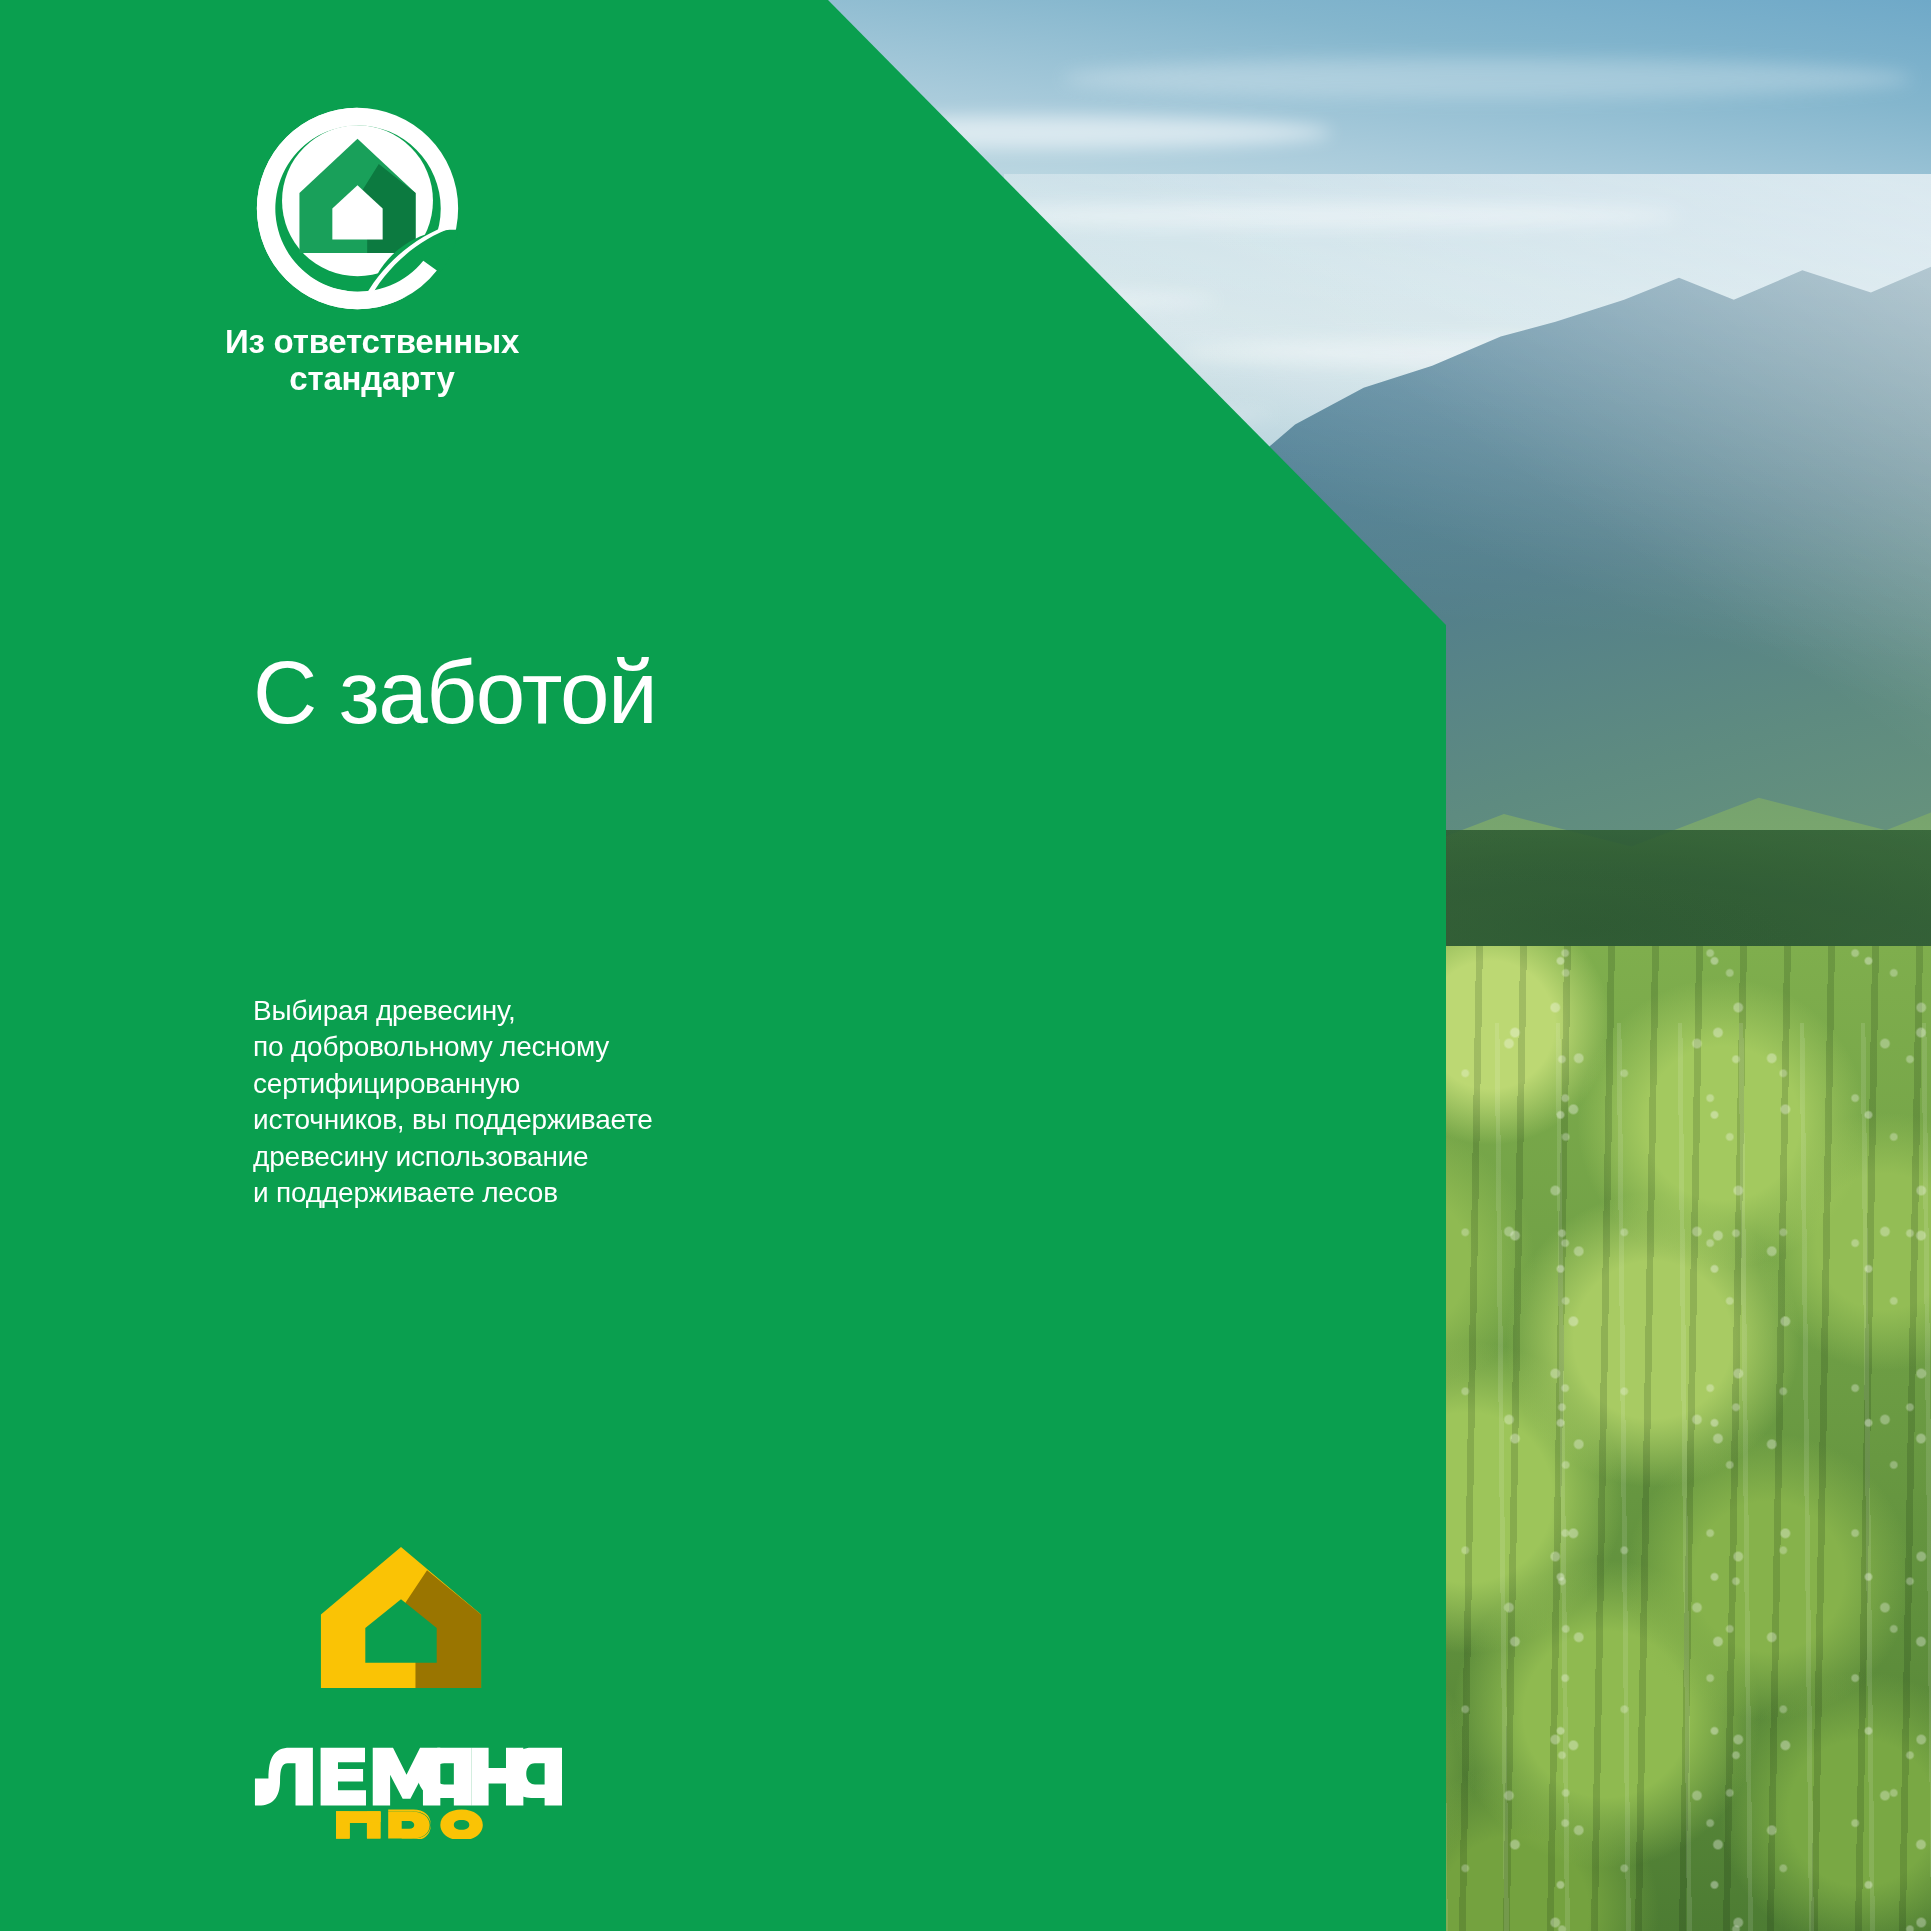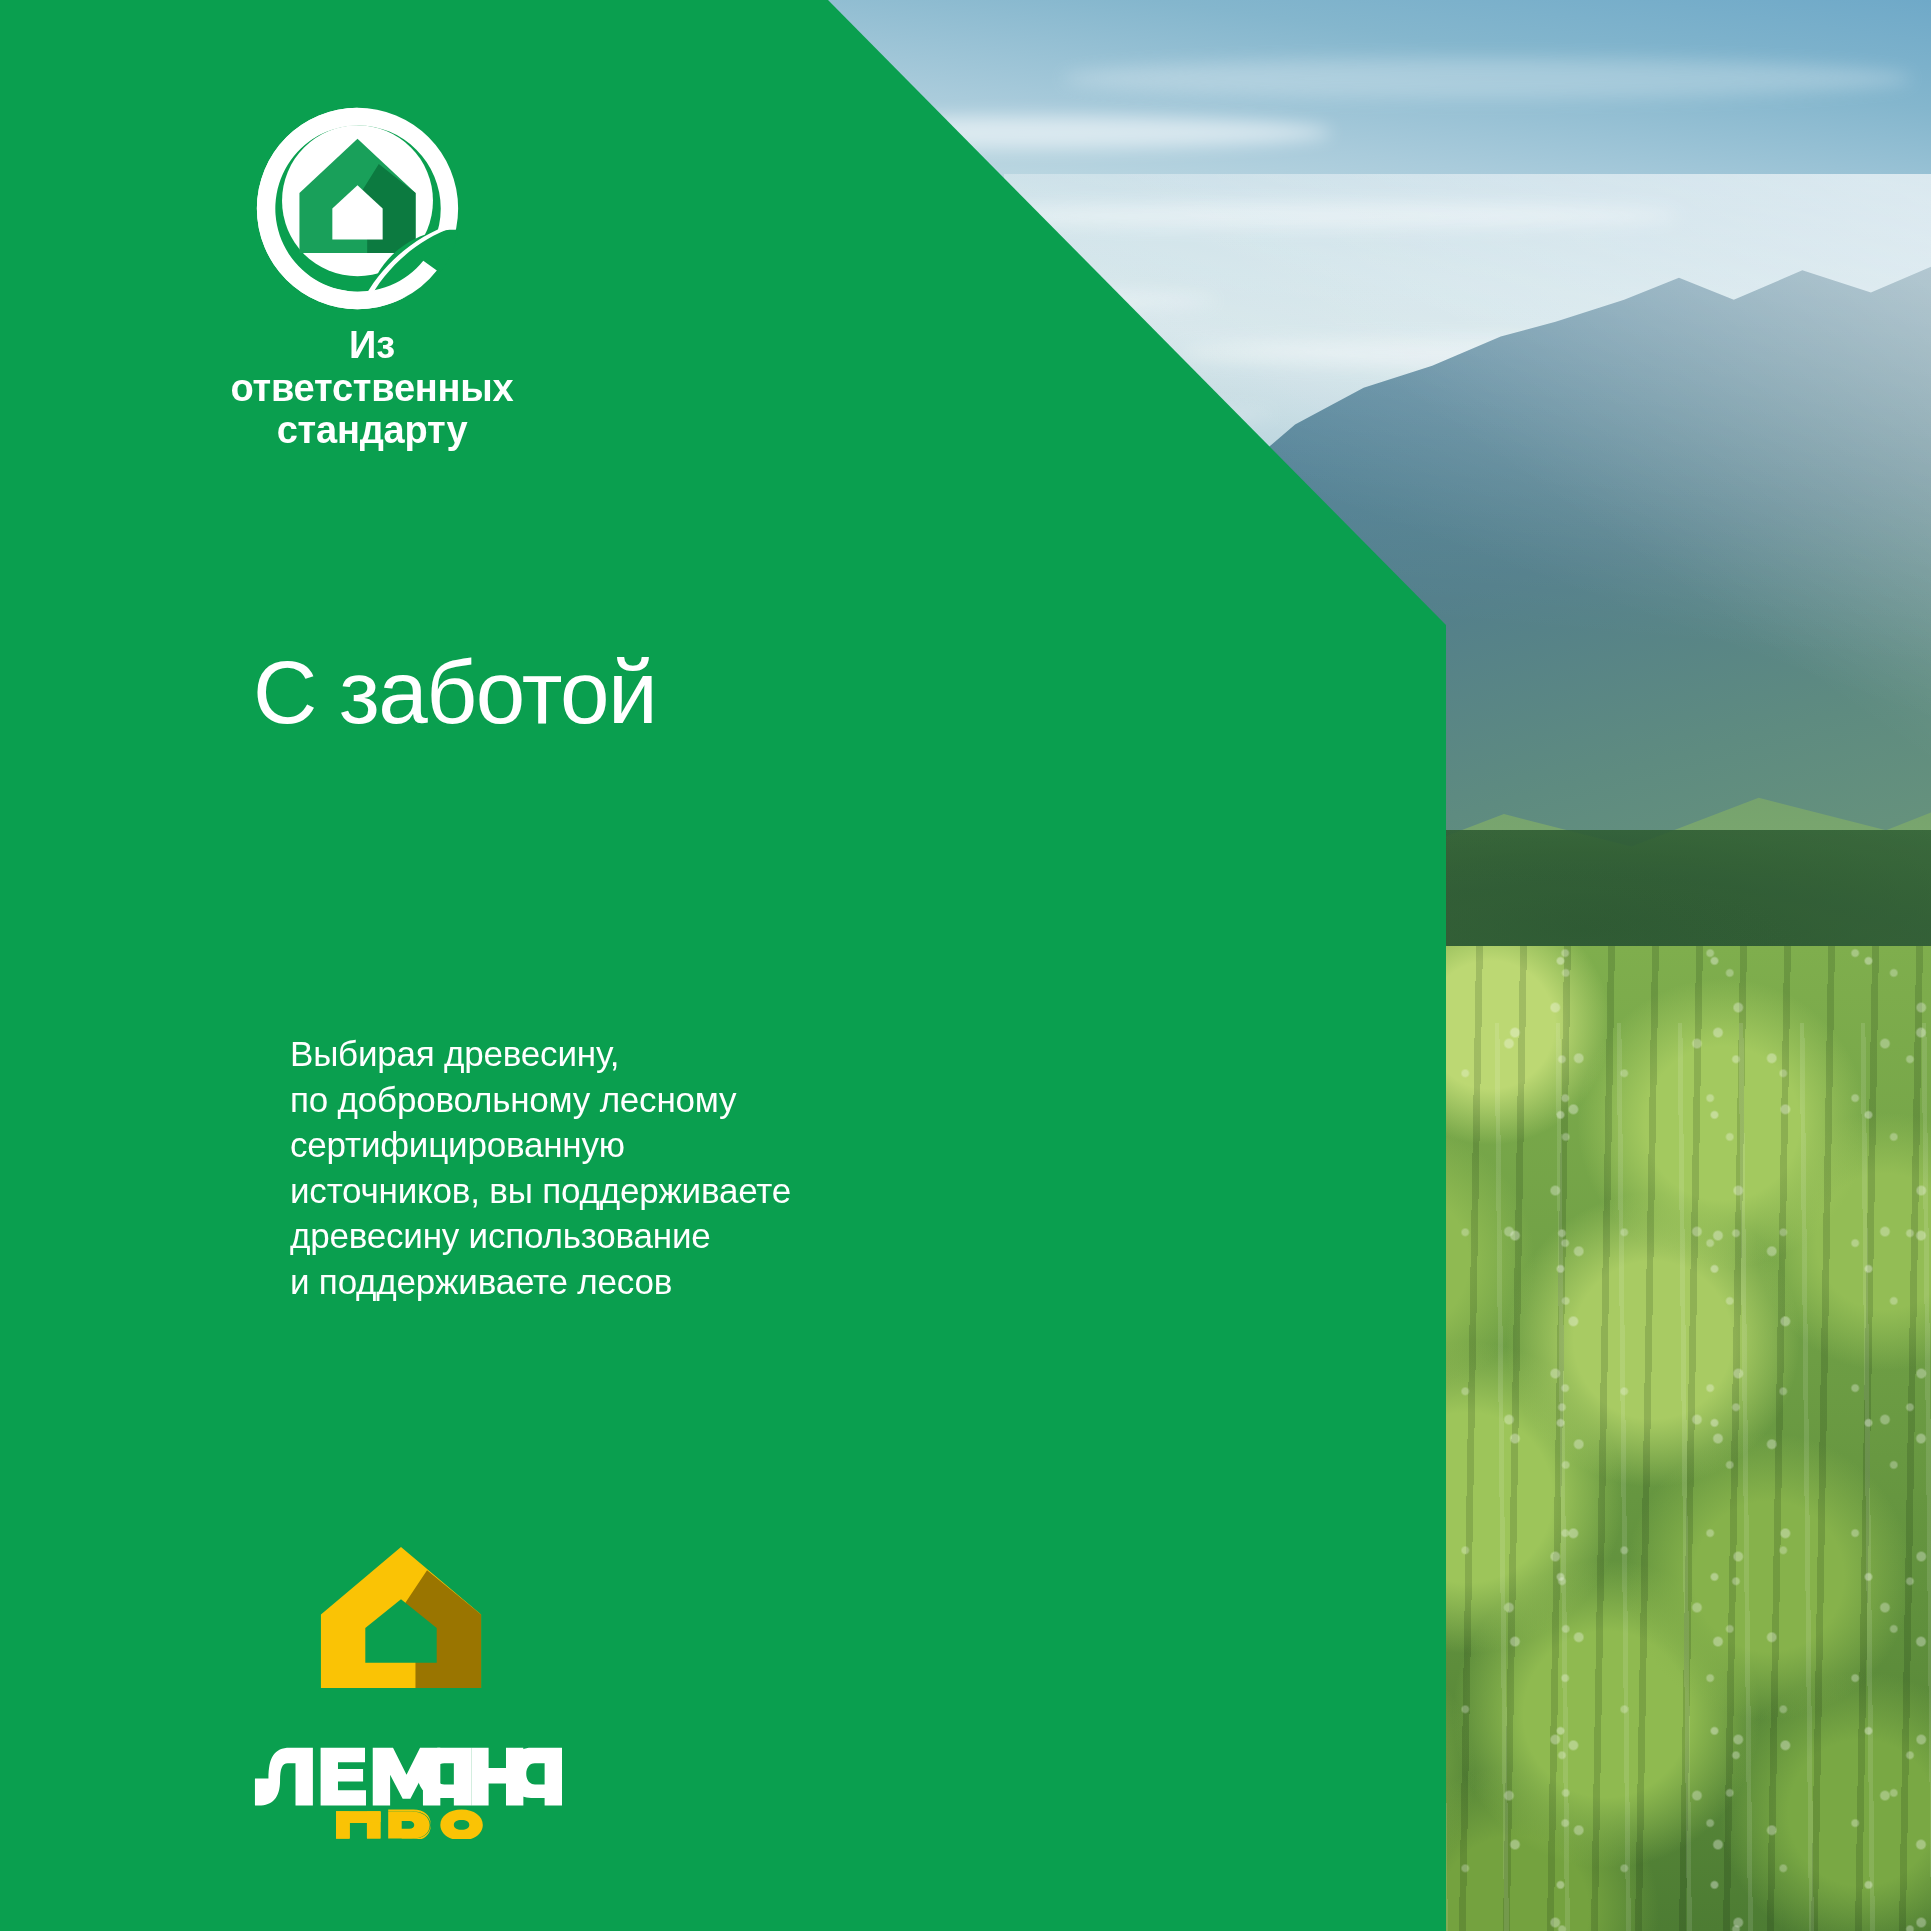--- a/index.html
+++ b/index.html
@@ -199,45 +199,44 @@
   }
   #badge-mark{
     position:absolute; left:0; top:0; width:209px; height:209px;
   }
   #badge-caption{
     position:absolute; left:-50px; top:220px;
     width:338px;
     text-align:center;
     color:#fff;
     font-weight:bold;
-    font-size:38px;
+    font-size:33px;
     line-height:1.12;
     letter-spacing:-0.2px;
   }
 
   
   #headline{
     position:absolute; left:253px; top:645px;
     width:753px;
     color:#ffffff;
     font-weight:normal;
     font-size:89px;
     line-height:1.06;
     letter-spacing:-1.5px;
   }
 
   
   #body-copy{
-    position:absolute; left:253px; top:1031px;
+    position:absolute; left:253px; top:993px;
     width:792px;
     color:#ffffff;
-    font-size:35px;
+    font-size:28px;
     line-height:1.30;
     letter-spacing:-0.2px;
-    margin-left:37px;
   }
 
   
   #brand{
     position:absolute; left:253px; top:1545px;
     width:309px;
   }
   #brand-house{
     position:relative; width:164px; height:145px; margin:0 auto 17.4px 66px;
   }

